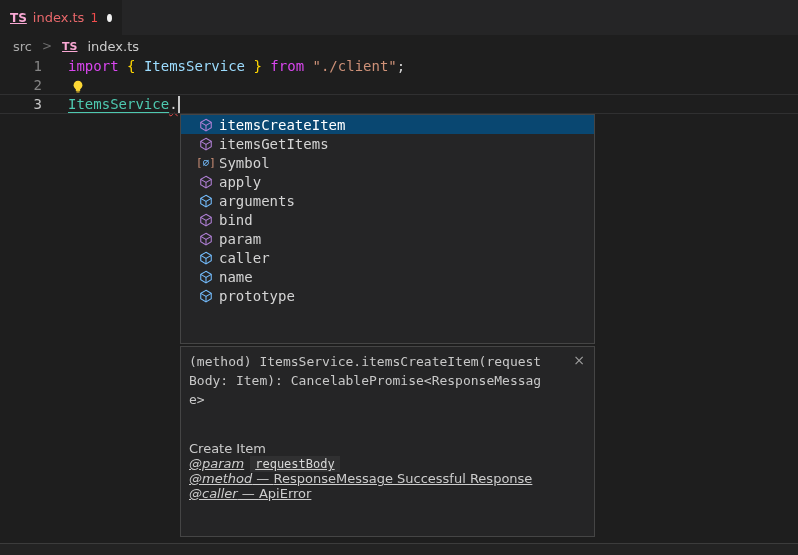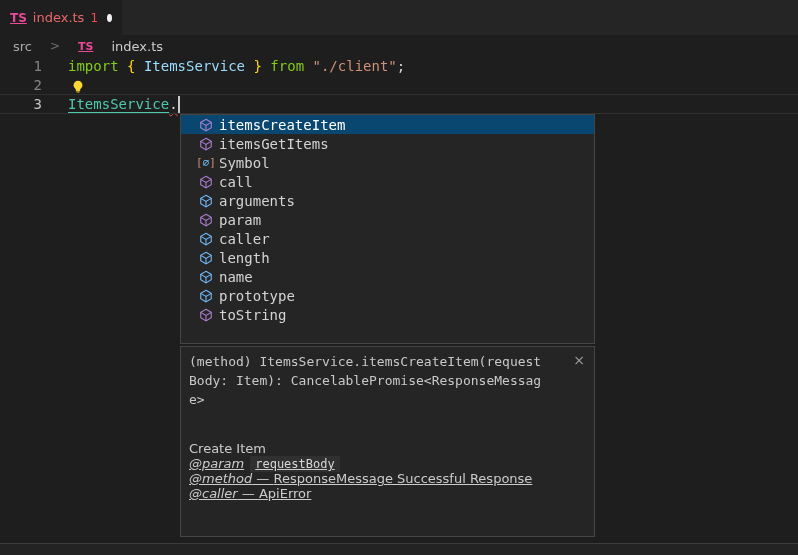--- a/index.html
+++ b/index.html
@@ -7,41 +7,41 @@
   .screen {
     position:relative; width:798px; height:555px; overflow:hidden;
     background:#1e1e1e; font-family:"DejaVu Sans", sans-serif;
   }
   
   .tabbar { position:absolute; left:0; top:0; width:798px; height:35px; background:#252526; }
   .tab {
     position:absolute; left:0; top:0; height:35px; width:122px; background:#1e1e1e;
     display:flex; align-items:center; padding:0 10px; gap:6px; font-size:13px;
   }
-  .ts-icon { color:#ec4899; font-weight:bold; font-size:12px; letter-spacing:0;text-decoration:underline; }
+  .ts-icon { color:#f9a8d4; font-weight:bold; font-size:12px; letter-spacing:0;text-decoration:underline; }
   .tab-label { color:#e9686b; }
   .tab-badge { color:#f14c4c; font-size:12px; }
   .tab-dot { width:8px; height:8px; border-radius:50%; background:#f0f0f0; margin-left:3px; }
   
   .breadcrumb {
     position:absolute; left:0; top:35px; width:798px; height:22px;
-    display:flex; align-items:center; gap:18px; padding-left:13px;
+    display:flex; align-items:center; gap:10px; padding-left:13px;
     font-size:13px; color:#a9a9a9; background:#1e1e1e;
   }
   .crumb-sep { color:#6e6e6e; font-size:12px; }
   .breadcrumb .ts-icon { font-size:11px; }
   .crumb-file { color:#cccccc; }
   
   .code-area { position:absolute; left:0; top:57px; width:798px; }
   .code-line { display:flex; height:19px; line-height:19px;
     font-family:"DejaVu Sans Mono", monospace; font-size:14px; white-space:pre; }
   .ln { width:42px; text-align:right; color:#858585; flex:none; }
   .ln.active { color:#c6c6c6; }
   .code { padding-left:26px; }
-  .tok-keyword { color:#84cc16;margin-top:29px; }
+  .tok-keyword { color:#d946ef;margin-top:29px; }
   .tok-bracket { color:#ffd700; }
   .tok-variable { color:#9cdcfe; }
   .tok-class { color:#4ec9b0; text-decoration:underline; text-decoration-thickness:1px; text-underline-offset:3px; }
   .tok-string { color:#ce9178; }
   .tok-plain { color:#d4d4d4; }
   .tok-error { color:#d4d4d4; text-decoration:underline wavy #f14c4c; text-decoration-thickness:1px; text-underline-offset:3px; }
   .cur-line-border { position:absolute; left:0; width:798px; height:1px; background:#303031; }
   .cursor { position:absolute; left:178px; top:96px; width:2px; height:17px; background:#c8c8c8; }
   .bulb { position:absolute; left:71px; top:79px; }
   
@@ -125,49 +125,45 @@
             <path d="M2,5 L8,8.5 L14,5 M8,8.5 L8,14.7" stroke="currentColor" stroke-width="1.2"></path>
           </svg></span><span class="suggest-label">itemsCreateItem</span></div>
       <div class="suggest-item"><span class="kind-icon method"><svg width="14" height="14" viewBox="0 0 16 16" fill="none">
             <polygon points="8,1.5 14,5 14,11.2 8,14.7 2,11.2 2,5" stroke="currentColor" stroke-width="1.2"></polygon>
             <path d="M2,5 L8,8.5 L14,5 M8,8.5 L8,14.7" stroke="currentColor" stroke-width="1.2"></path>
           </svg></span><span class="suggest-label">itemsGetItems</span></div>
       <div class="suggest-item"><span class="kind-icon property"><span class="prop-icon"><span class="pb">[</span><span class="pi">∅</span><span class="pb">]</span></span></span><span class="suggest-label">Symbol</span></div>
       <div class="suggest-item"><span class="kind-icon method"><svg width="14" height="14" viewBox="0 0 16 16" fill="none">
             <polygon points="8,1.5 14,5 14,11.2 8,14.7 2,11.2 2,5" stroke="currentColor" stroke-width="1.2"></polygon>
             <path d="M2,5 L8,8.5 L14,5 M8,8.5 L8,14.7" stroke="currentColor" stroke-width="1.2"></path>
-          </svg></span><span class="suggest-label">call</span></div>
+          </svg></span><span class="suggest-label">apply</span></div>
       <div class="suggest-item"><span class="kind-icon field"><svg width="14" height="14" viewBox="0 0 16 16" fill="none">
             <polygon points="8,1.5 14,5 14,11.2 8,14.7 2,11.2 2,5" stroke="currentColor" stroke-width="1.2"></polygon>
             <path d="M2,5 L8,8.5 L14,5 M8,8.5 L8,14.7" stroke="currentColor" stroke-width="1.2"></path>
           </svg></span><span class="suggest-label">arguments</span></div>
+      <div class="suggest-item"><span class="kind-icon method"><svg width="14" height="14" viewBox="0 0 16 16" fill="none">
+            <polygon points="8,1.5 14,5 14,11.2 8,14.7 2,11.2 2,5" stroke="currentColor" stroke-width="1.2"></polygon>
+            <path d="M2,5 L8,8.5 L14,5 M8,8.5 L8,14.7" stroke="currentColor" stroke-width="1.2"></path>
+          </svg></span><span class="suggest-label">bind</span></div>
       <div class="suggest-item"><span class="kind-icon method"><svg width="14" height="14" viewBox="0 0 16 16" fill="none">
             <polygon points="8,1.5 14,5 14,11.2 8,14.7 2,11.2 2,5" stroke="currentColor" stroke-width="1.2"></polygon>
             <path d="M2,5 L8,8.5 L14,5 M8,8.5 L8,14.7" stroke="currentColor" stroke-width="1.2"></path>
           </svg></span><span class="suggest-label">param</span></div>
       <div class="suggest-item"><span class="kind-icon field"><svg width="14" height="14" viewBox="0 0 16 16" fill="none">
             <polygon points="8,1.5 14,5 14,11.2 8,14.7 2,11.2 2,5" stroke="currentColor" stroke-width="1.2"></polygon>
             <path d="M2,5 L8,8.5 L14,5 M8,8.5 L8,14.7" stroke="currentColor" stroke-width="1.2"></path>
           </svg></span><span class="suggest-label">caller</span></div>
       <div class="suggest-item"><span class="kind-icon field"><svg width="14" height="14" viewBox="0 0 16 16" fill="none">
             <polygon points="8,1.5 14,5 14,11.2 8,14.7 2,11.2 2,5" stroke="currentColor" stroke-width="1.2"></polygon>
             <path d="M2,5 L8,8.5 L14,5 M8,8.5 L8,14.7" stroke="currentColor" stroke-width="1.2"></path>
-          </svg></span><span class="suggest-label">length</span></div>
-      <div class="suggest-item"><span class="kind-icon field"><svg width="14" height="14" viewBox="0 0 16 16" fill="none">
-            <polygon points="8,1.5 14,5 14,11.2 8,14.7 2,11.2 2,5" stroke="currentColor" stroke-width="1.2"></polygon>
-            <path d="M2,5 L8,8.5 L14,5 M8,8.5 L8,14.7" stroke="currentColor" stroke-width="1.2"></path>
           </svg></span><span class="suggest-label">name</span></div>
       <div class="suggest-item"><span class="kind-icon field"><svg width="14" height="14" viewBox="0 0 16 16" fill="none">
             <polygon points="8,1.5 14,5 14,11.2 8,14.7 2,11.2 2,5" stroke="currentColor" stroke-width="1.2"></polygon>
             <path d="M2,5 L8,8.5 L14,5 M8,8.5 L8,14.7" stroke="currentColor" stroke-width="1.2"></path>
           </svg></span><span class="suggest-label">prototype</span></div>
-      <div class="suggest-item"><span class="kind-icon method"><svg width="14" height="14" viewBox="0 0 16 16" fill="none">
-            <polygon points="8,1.5 14,5 14,11.2 8,14.7 2,11.2 2,5" stroke="currentColor" stroke-width="1.2"></polygon>
-            <path d="M2,5 L8,8.5 L14,5 M8,8.5 L8,14.7" stroke="currentColor" stroke-width="1.2"></path>
-          </svg></span><span class="suggest-label">toString</span></div>
     </div>
 
   <div class="docs">
     <div id="sig-block">
         <div class="sig-line">(method) ItemsService.itemsCreateItem(request</div>
         <div class="sig-line">Body: Item): CancelablePromise&lt;ResponseMessag</div>
         <div class="sig-line">e&gt;</div>
       </div>
     <span class="docs-close">×</span>
     <div class="docs-desc">Create Item</div>

